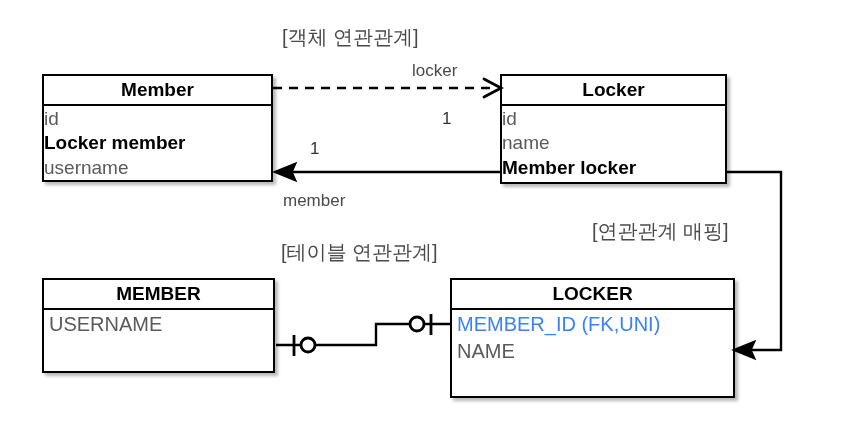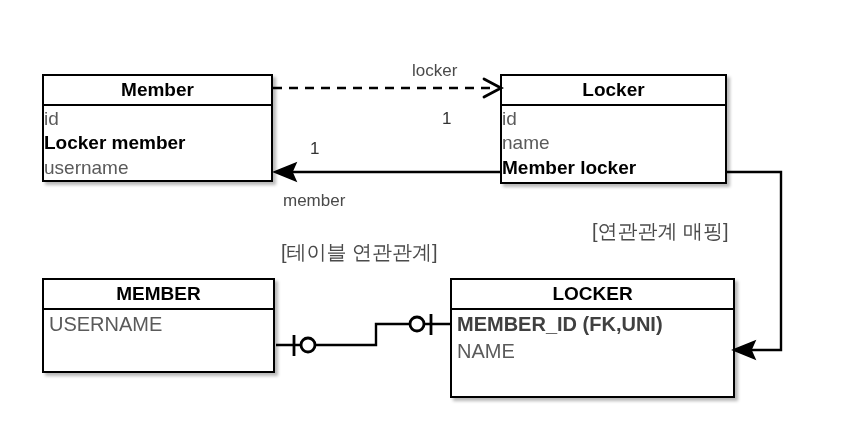--- a/index.html
+++ b/index.html
@@ -51,21 +51,21 @@
   }
   .attr-row {
     border-bottom: 2px solid #000000;
     box-sizing: border-box;
     padding-left: 5px;
     white-space: nowrap;
     color: #5a5a5a;
     overflow: hidden;
   }
   .attr-row.last { border-bottom: none; }
-  .attr-row.bold { color: #404040; font-weight: bold; }
+  .attr-row.bold { color: #3b82f6; font-weight: normal; }
 
   
   .label {
     position: absolute;
     color: #3f3f3f;
     white-space: nowrap;
     line-height: 1;
   }
   .label.kr {
     color: #4a4a4a;
@@ -159,20 +159,21 @@
     <div class="box-title" style="height:30px; line-height:27px; font-size:19px;">MEMBER</div>
     <div class="attr-row last" style="height:30px; line-height:29px; font-size:20px;">USERNAME</div>
   </div>
 
   <div class="box" style="left:450px; top:278px; width:285px; height:120px;">
     <div class="box-title" style="height:30px; line-height:27px; font-size:19px;">LOCKER</div>
     <div class="attr-row last bold" style="height:29px; line-height:28px; font-size:20px;">MEMBER_ID (FK,UNI)</div>
     <div class="attr-row last" style="height:26px; line-height:25px; font-size:20px;">NAME</div>
   </div>
 
+  <div class="label kr" style="left:282px; top:27px;">[객체 연관관계]</div>
 
   <div class="label kr" style="left:281px; top:242px;">[테이블 연관관계]</div>
 
   <div class="label kr" style="left:592px; top:221px;">[연관관계 매핑]</div>
 
   <div class="label edge" style="left:412px; top:62px;">locker</div>
 
   <div class="label edge" style="left:283px; top:192px;">member</div>
 
   <div class="label card" style="left:442px; top:110px;">1</div>

